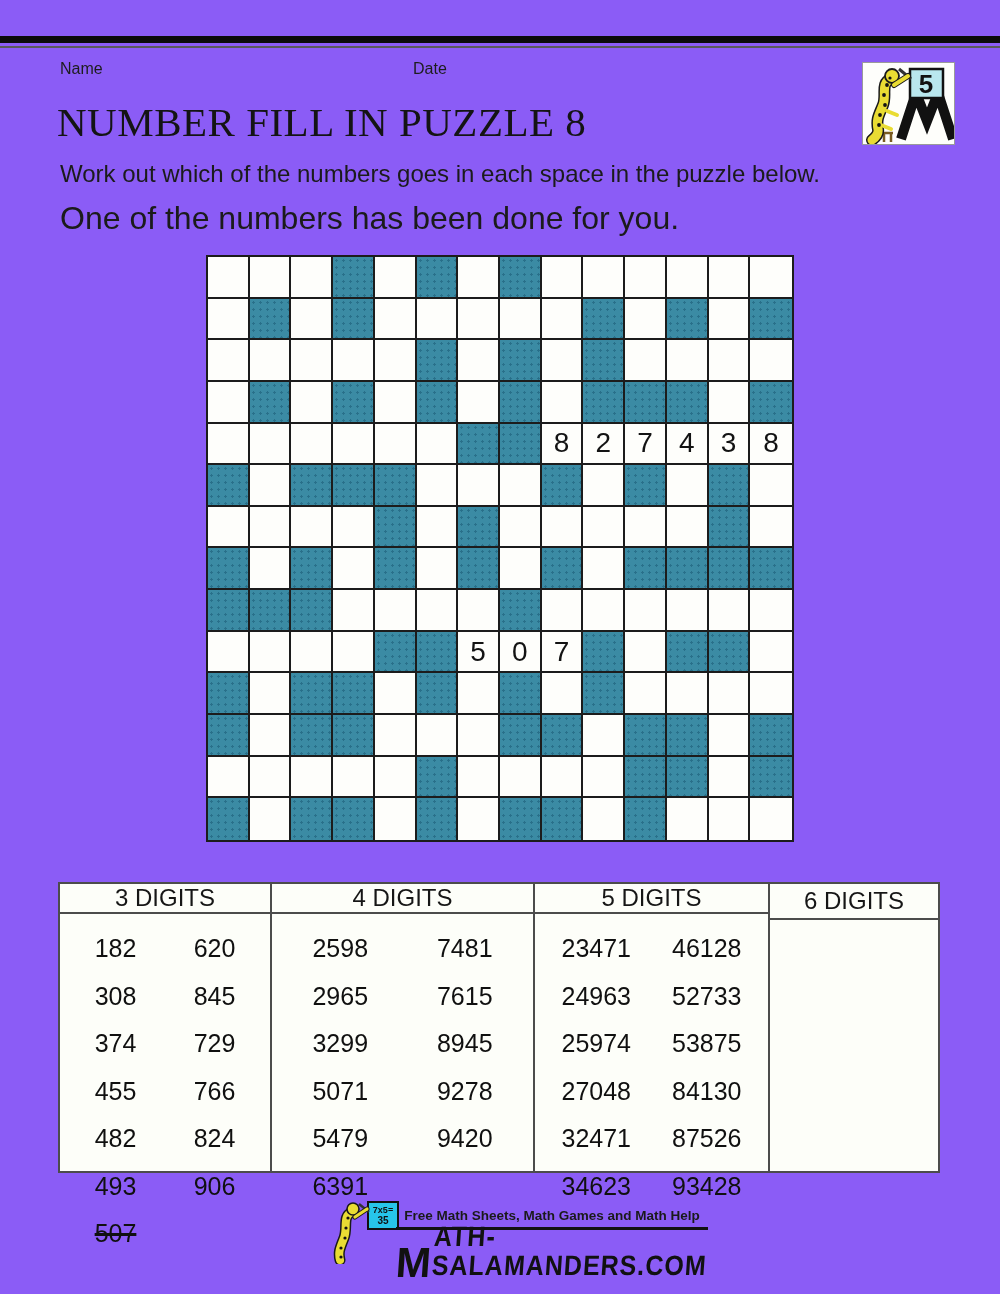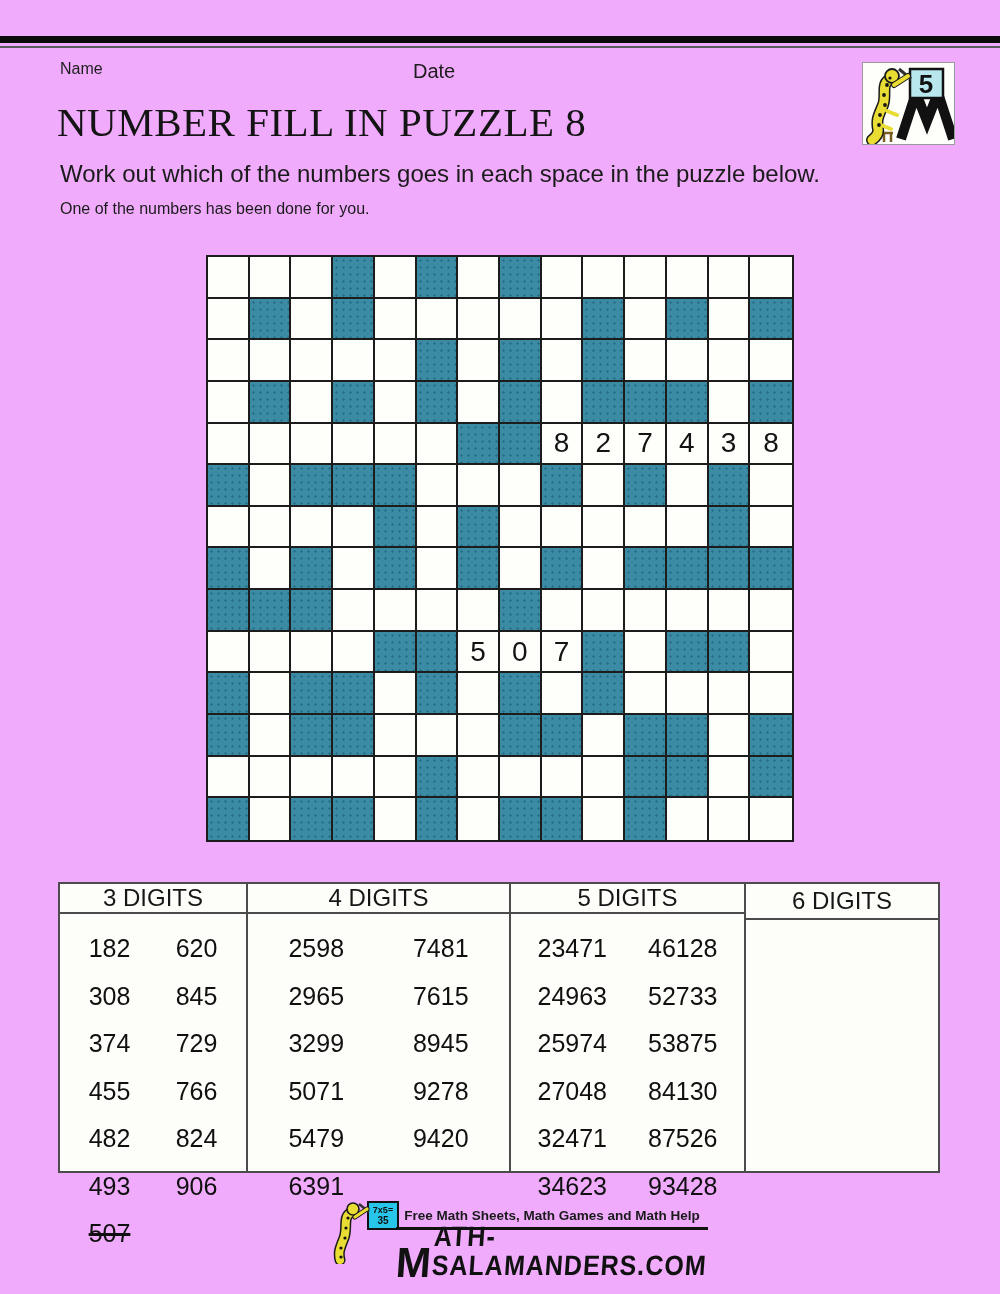--- a/index.html
+++ b/index.html
@@ -1,53 +1,53 @@
 <!DOCTYPE html>
 <html><head>
 <meta charset="utf-8">
 <style>
   * { margin:0; padding:0; box-sizing:border-box; }
   body { font-family:"Liberation Sans", sans-serif; }
-  .page { position:relative; width:1000px; height:1294px; background:#f0abfc; overflow:hidden; }
+  .page { position:relative; width:1000px; height:1294px; background:#8b5cf6; overflow:hidden; }
 
   
   .top-bar  { position:absolute; left:0; top:36px; width:1000px; height:7px; background:#0b0b0b; }
   .top-line { position:absolute; left:0; top:46px; width:1000px; height:2px; background:#5a5a5a; }
 
   .name-label { position:absolute; left:60px;  top:60px; font-size:16px; color:#1d1d1d; }
-  .date-label { position:absolute; left:413px; top:60px; font-size:20px; color:#1d1d1d; }
+  .date-label { position:absolute; left:413px; top:60px; font-size:16px; color:#1d1d1d; }
 
   
   .logo-box { position:absolute; left:862px; top:62px; width:93px; height:83px;
               border:1px solid #9a9a9a; background:#fefefb; }
 
   .page-title { position:absolute; left:57px; top:98px; font-family:"Liberation Serif", serif;
                 font-size:41px; color:#141414; letter-spacing:0.5px; }
   .instr1 { position:absolute; left:60px; top:160px; font-size:24px; color:#1b1b1b; }
-  .instr2 { position:absolute; left:60px; top:200px; font-size:16px; color:#1b1b1b; }
+  .instr2 { position:absolute; left:60px; top:200px; font-size:32px; color:#1b1b1b; }
 
   
   .grid { position:absolute; left:206px; top:255px; width:588px; height:587px;
           display:grid; grid-template-columns:repeat(14,1fr); grid-template-rows:repeat(14,1fr);
           border:2px solid #1c1c1c; background:#fefefb; }
   .cell { border-right:2px solid #1c1c1c; border-bottom:2px solid #1c1c1c;
           display:flex; align-items:center; justify-content:center;
           font-size:28px; color:#131313; background:#fefefb; }
   .cell:nth-child(14n) { border-right:none; }
   .cell:nth-child(n+183) { border-bottom:none; }
   .cell.teal { background-color:#3b8ba4;
                background-image:radial-gradient(#29708a 1.1px, transparent 1.3px);
                background-size:7px 7px; }
 
   
   .ntable { position:absolute; left:58px; top:882px; width:882px; height:291px;
             display:flex; border:2px solid #4c4c4c; background:#fdfef9; }
   .ncol { border-right:2px solid #4c4c4c; display:flex; flex-direction:column; }
   .ncol:last-child { border-right:none; }
-  .ncol-0 { width:188px; } .ncol-1 { width:263px; } .ncol-2 { width:235px; } .ncol-3 { flex:1; }
+  .ncol-0 { width:212px; } .ncol-1 { width:263px; } .ncol-2 { width:235px; } .ncol-3 { flex:1; }
   .nhead { height:36px; border-bottom:2px solid #4c4c4c; display:flex; align-items:center;
            justify-content:center; font-size:24px; color:#161616; }
   .nbody { padding:5px 6px; display:flex; flex-direction:column; }
   .nrow { display:flex; height:35.5px; align-items:center;margin-top:12px; }
   .nval { width:50%; text-align:center; font-size:25px; color:#101010; }
   .nbody.single .nrow { height:41px; }
   .nbody.single .nval { width:100%; }
   .strike { text-decoration:line-through; text-decoration-thickness:2.5px; }
 
   

